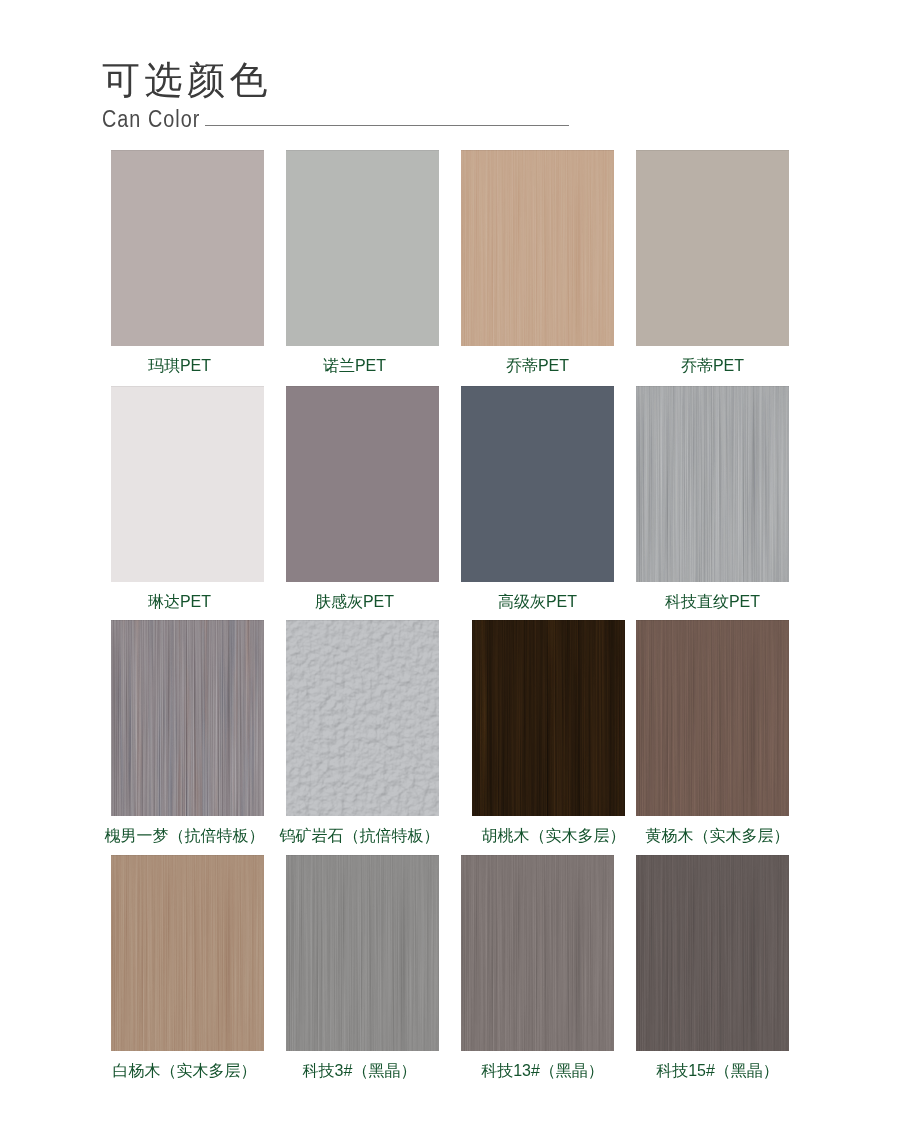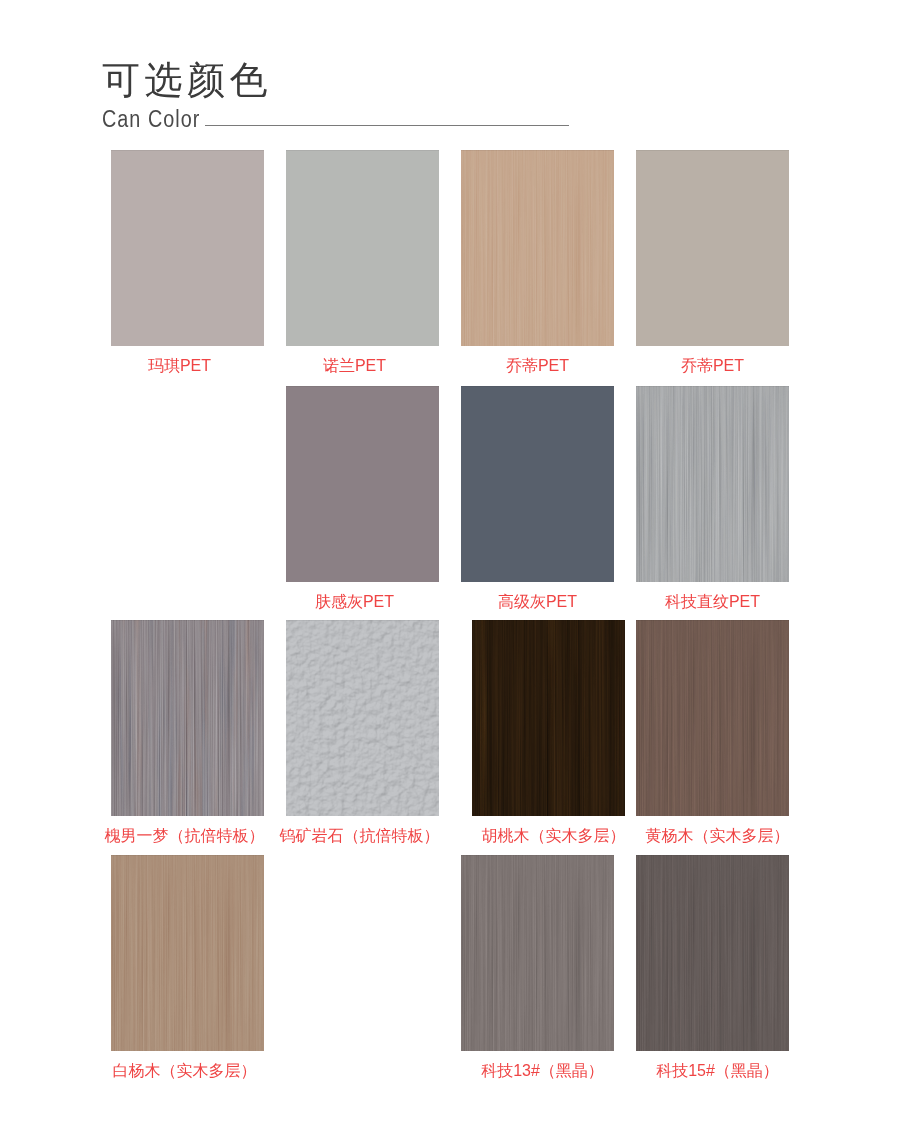--- a/index.html
+++ b/index.html
@@ -8,21 +8,21 @@
   .page{position:relative;width:900px;height:1140px;background:#fff;}
   .title{position:absolute;left:102px;top:61px;font-size:38px;line-height:38px;color:#3b3b3b;letter-spacing:4.5px;font-weight:400;opacity:.999;}
   .sub-row{position:absolute;left:102px;top:106px;width:467px;height:24px;}
   .subtitle{position:absolute;left:0;top:2px;font-size:23px;line-height:23px;color:#4a4a4a;letter-spacing:1.2px;white-space:nowrap;transform:scaleX(0.86);transform-origin:left top;}
   .rule{position:absolute;left:103px;top:19px;width:364px;height:1.4px;background:#7a7a7a;}
   .grid{position:absolute;left:0;top:0;width:900px;height:1140px;}
   .cell{position:absolute;width:153px;}
   .sw{position:relative;width:153px;height:196px;overflow:hidden;isolation:isolate;}
   .sw .tx{position:absolute;left:0;top:0;width:153px;height:196px;}
   .sw .edge{position:absolute;left:0;top:0;width:153px;height:1px;background:rgba(0,0,0,.055);z-index:5;}
-  .lab{position:absolute;left:-20px;width:193px;top:208px;text-align:center;font-size:16px;line-height:16px;color:#ef4444;white-space:nowrap;opacity:.999;}
+  .lab{position:absolute;left:-20px;width:193px;top:208px;text-align:center;font-size:16px;line-height:16px;color:#14532d;white-space:nowrap;opacity:.999;}
   .cell.c0 .lab,.cell.c1 .lab{left:-28px;}
   .lab.paren{text-indent:10px;}
 </style>
 </head>
 <body>
 
 <svg width="0" height="0" style="position:absolute" aria-hidden="true">
 <defs>
   <filter id="nFine" x="0" y="0" width="100%" height="100%" color-interpolation-filters="sRGB">
     <feTurbulence type="fractalNoise" baseFrequency="2 0.004" numOctaves="2" seed="31" result="t"></feTurbulence>
@@ -125,20 +125,26 @@
           <div class="edge"></div>
         </div>
         <div class="lab">乔蒂PET</div>
       </div>
       <div class="cell c3" style="left: 636px; top: 150px;">
         <div class="sw" style="background: rgb(185, 176, 167);">
           <div class="edge"></div>
         </div>
         <div class="lab">乔蒂PET</div>
       </div>
+      <div class="cell c0" style="left: 111px; top: 386px;">
+        <div class="sw" style="background: rgb(231, 227, 227);">
+          <div class="edge"></div>
+        </div>
+        <div class="lab">琳达PET</div>
+      </div>
       <div class="cell c1" style="left: 286px; top: 386px;">
         <div class="sw" style="background: rgb(139, 128, 133);">
           <div class="edge"></div>
         </div>
         <div class="lab">肤感灰PET</div>
       </div>
       <div class="cell c2" style="left: 461px; top: 386px;">
         <div class="sw" style="background: rgb(88, 96, 108);">
           <div class="edge"></div>
         </div>
@@ -233,20 +239,35 @@
           <svg width="153" height="196" class="tx" style="opacity: 0.17; mix-blend-mode: overlay;">
             <rect width="153" height="196" filter="url(#nMid)"></rect>
           </svg>
           <svg width="153" height="196" class="tx" style="opacity: 0.14; mix-blend-mode: overlay;">
             <rect width="153" height="196" filter="url(#nWarm)"></rect>
           </svg>
           <div class="edge"></div>
         </div>
         <div class="lab paren">白杨木（实木多层）</div>
       </div>
+      <div class="cell c1" style="left: 286px; top: 855px;">
+        <div class="sw" style="background: rgb(140, 139, 138);">
+          <svg width="153" height="196" class="tx" style="opacity: 0.2; mix-blend-mode: overlay;">
+            <rect width="153" height="196" filter="url(#nFine)"></rect>
+          </svg>
+          <svg width="153" height="196" class="tx" style="opacity: 0.17; mix-blend-mode: overlay;">
+            <rect width="153" height="196" filter="url(#nMid)"></rect>
+          </svg>
+          <svg width="153" height="196" class="tx" style="opacity: 0.14; mix-blend-mode: overlay;">
+            <rect width="153" height="196" filter="url(#nWarm)"></rect>
+          </svg>
+          <div class="edge"></div>
+        </div>
+        <div class="lab paren">科技3#（黑晶）</div>
+      </div>
       <div class="cell c2" style="left: 461px; top: 855px;">
         <div class="sw" style="background: rgb(125, 116, 114);">
           <svg width="153" height="196" class="tx" style="opacity: 0.2; mix-blend-mode: overlay;">
             <rect width="153" height="196" filter="url(#nFine)"></rect>
           </svg>
           <svg width="153" height="196" class="tx" style="opacity: 0.17; mix-blend-mode: overlay;">
             <rect width="153" height="196" filter="url(#nMid)"></rect>
           </svg>
           <svg width="153" height="196" class="tx" style="opacity: 0.14; mix-blend-mode: overlay;">
             <rect width="153" height="196" filter="url(#nWarm)"></rect>

